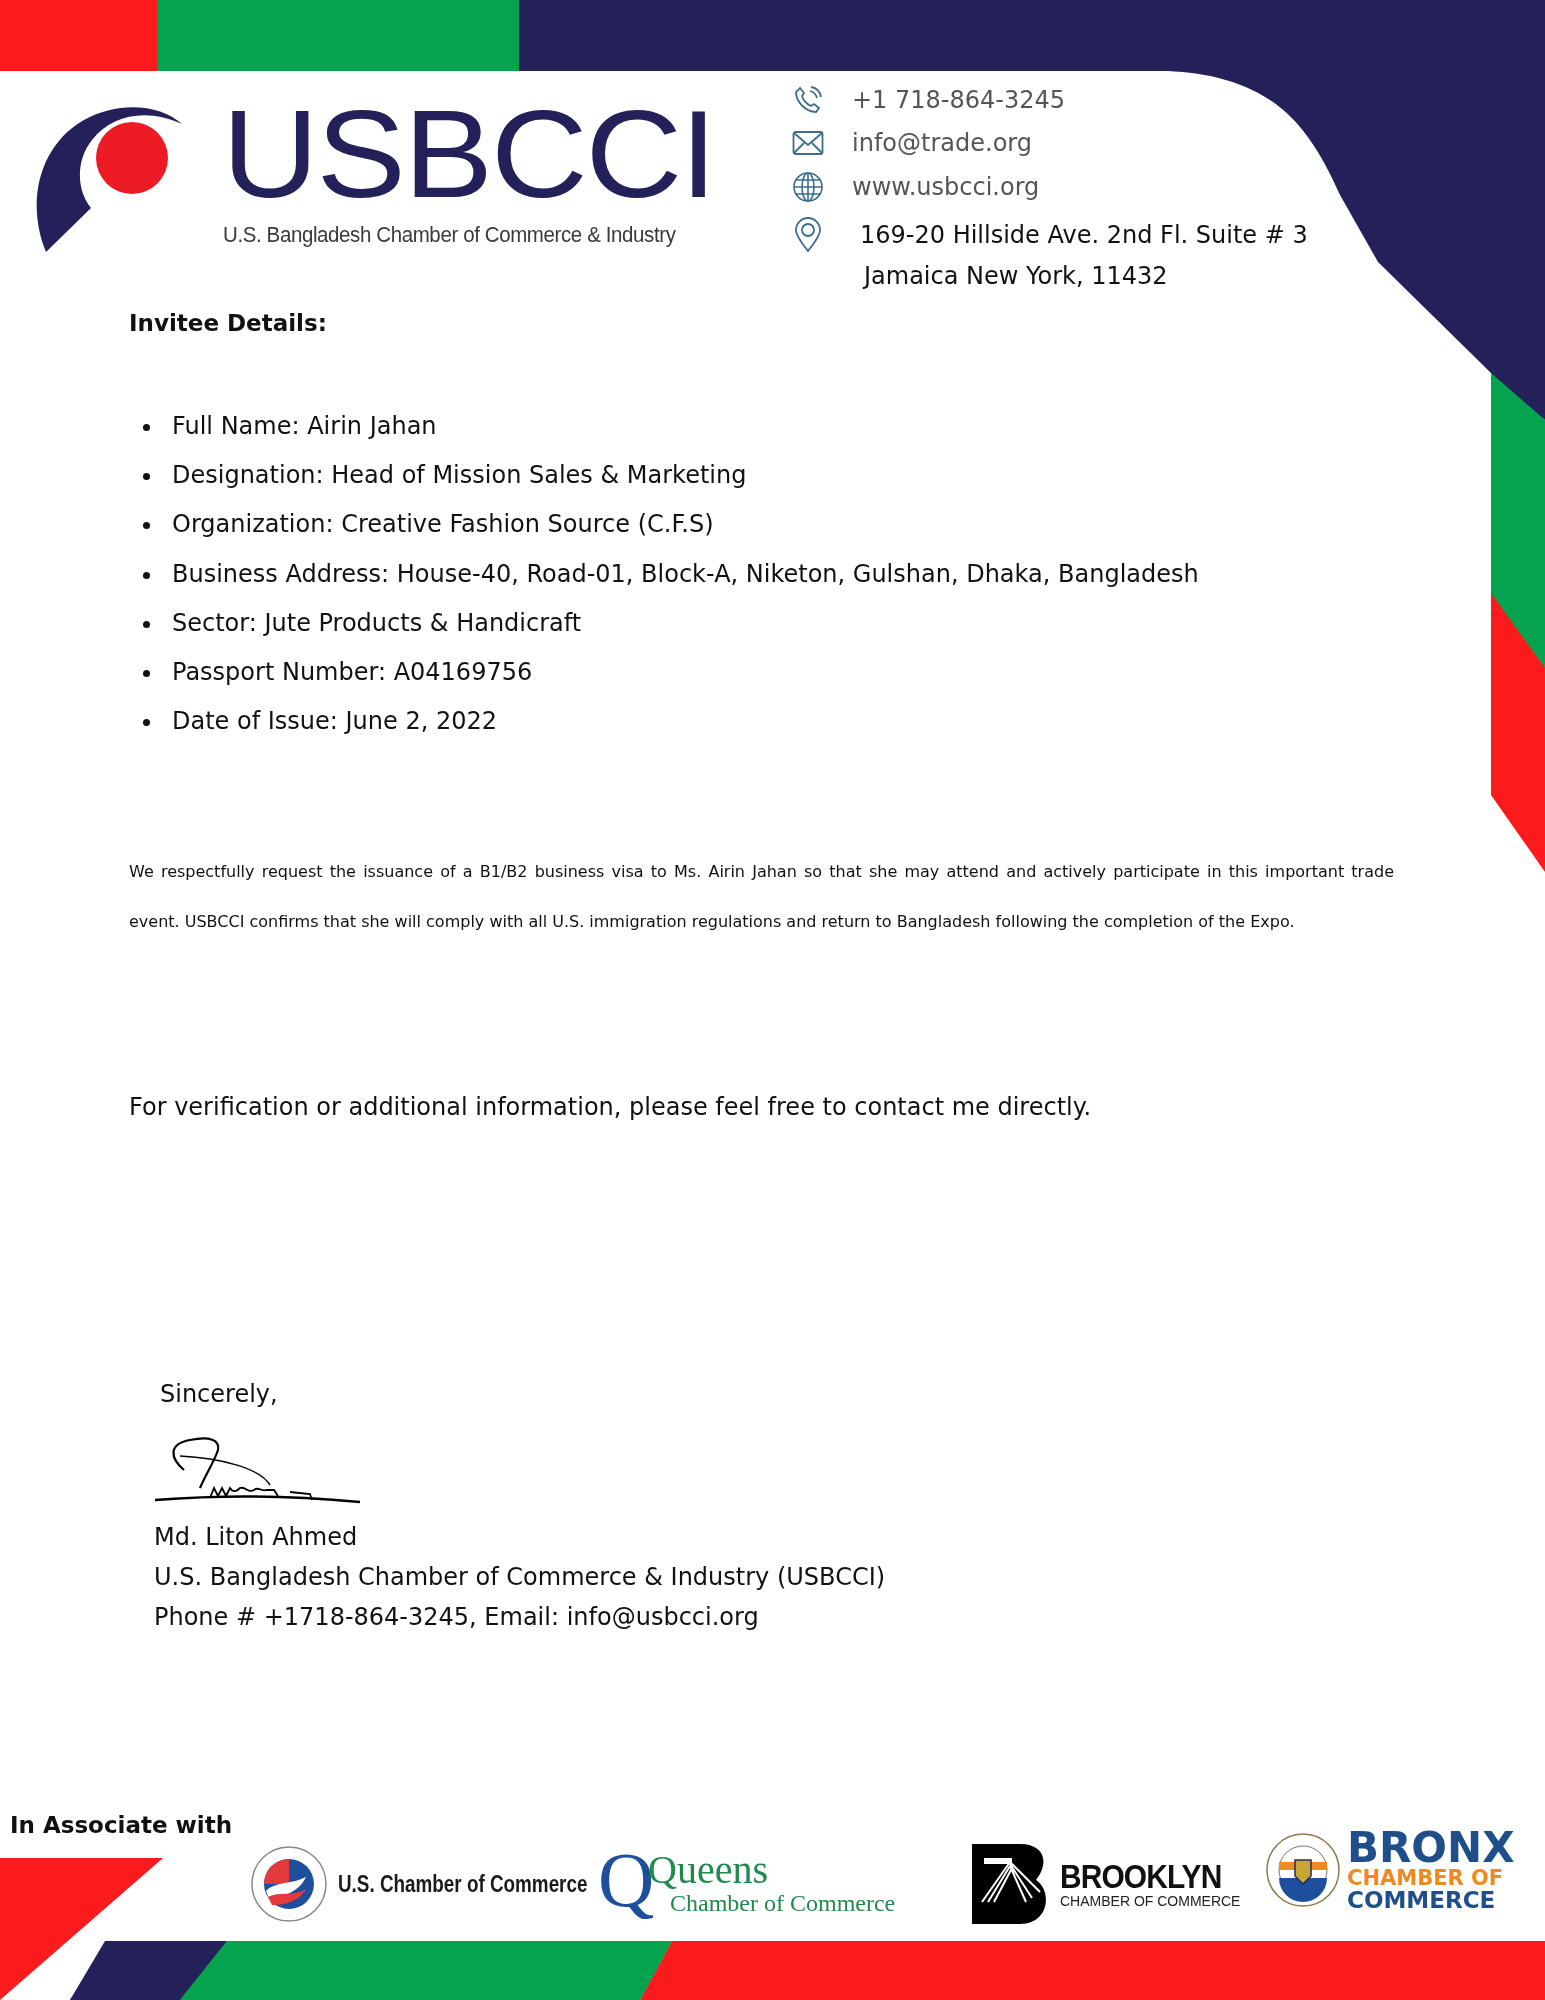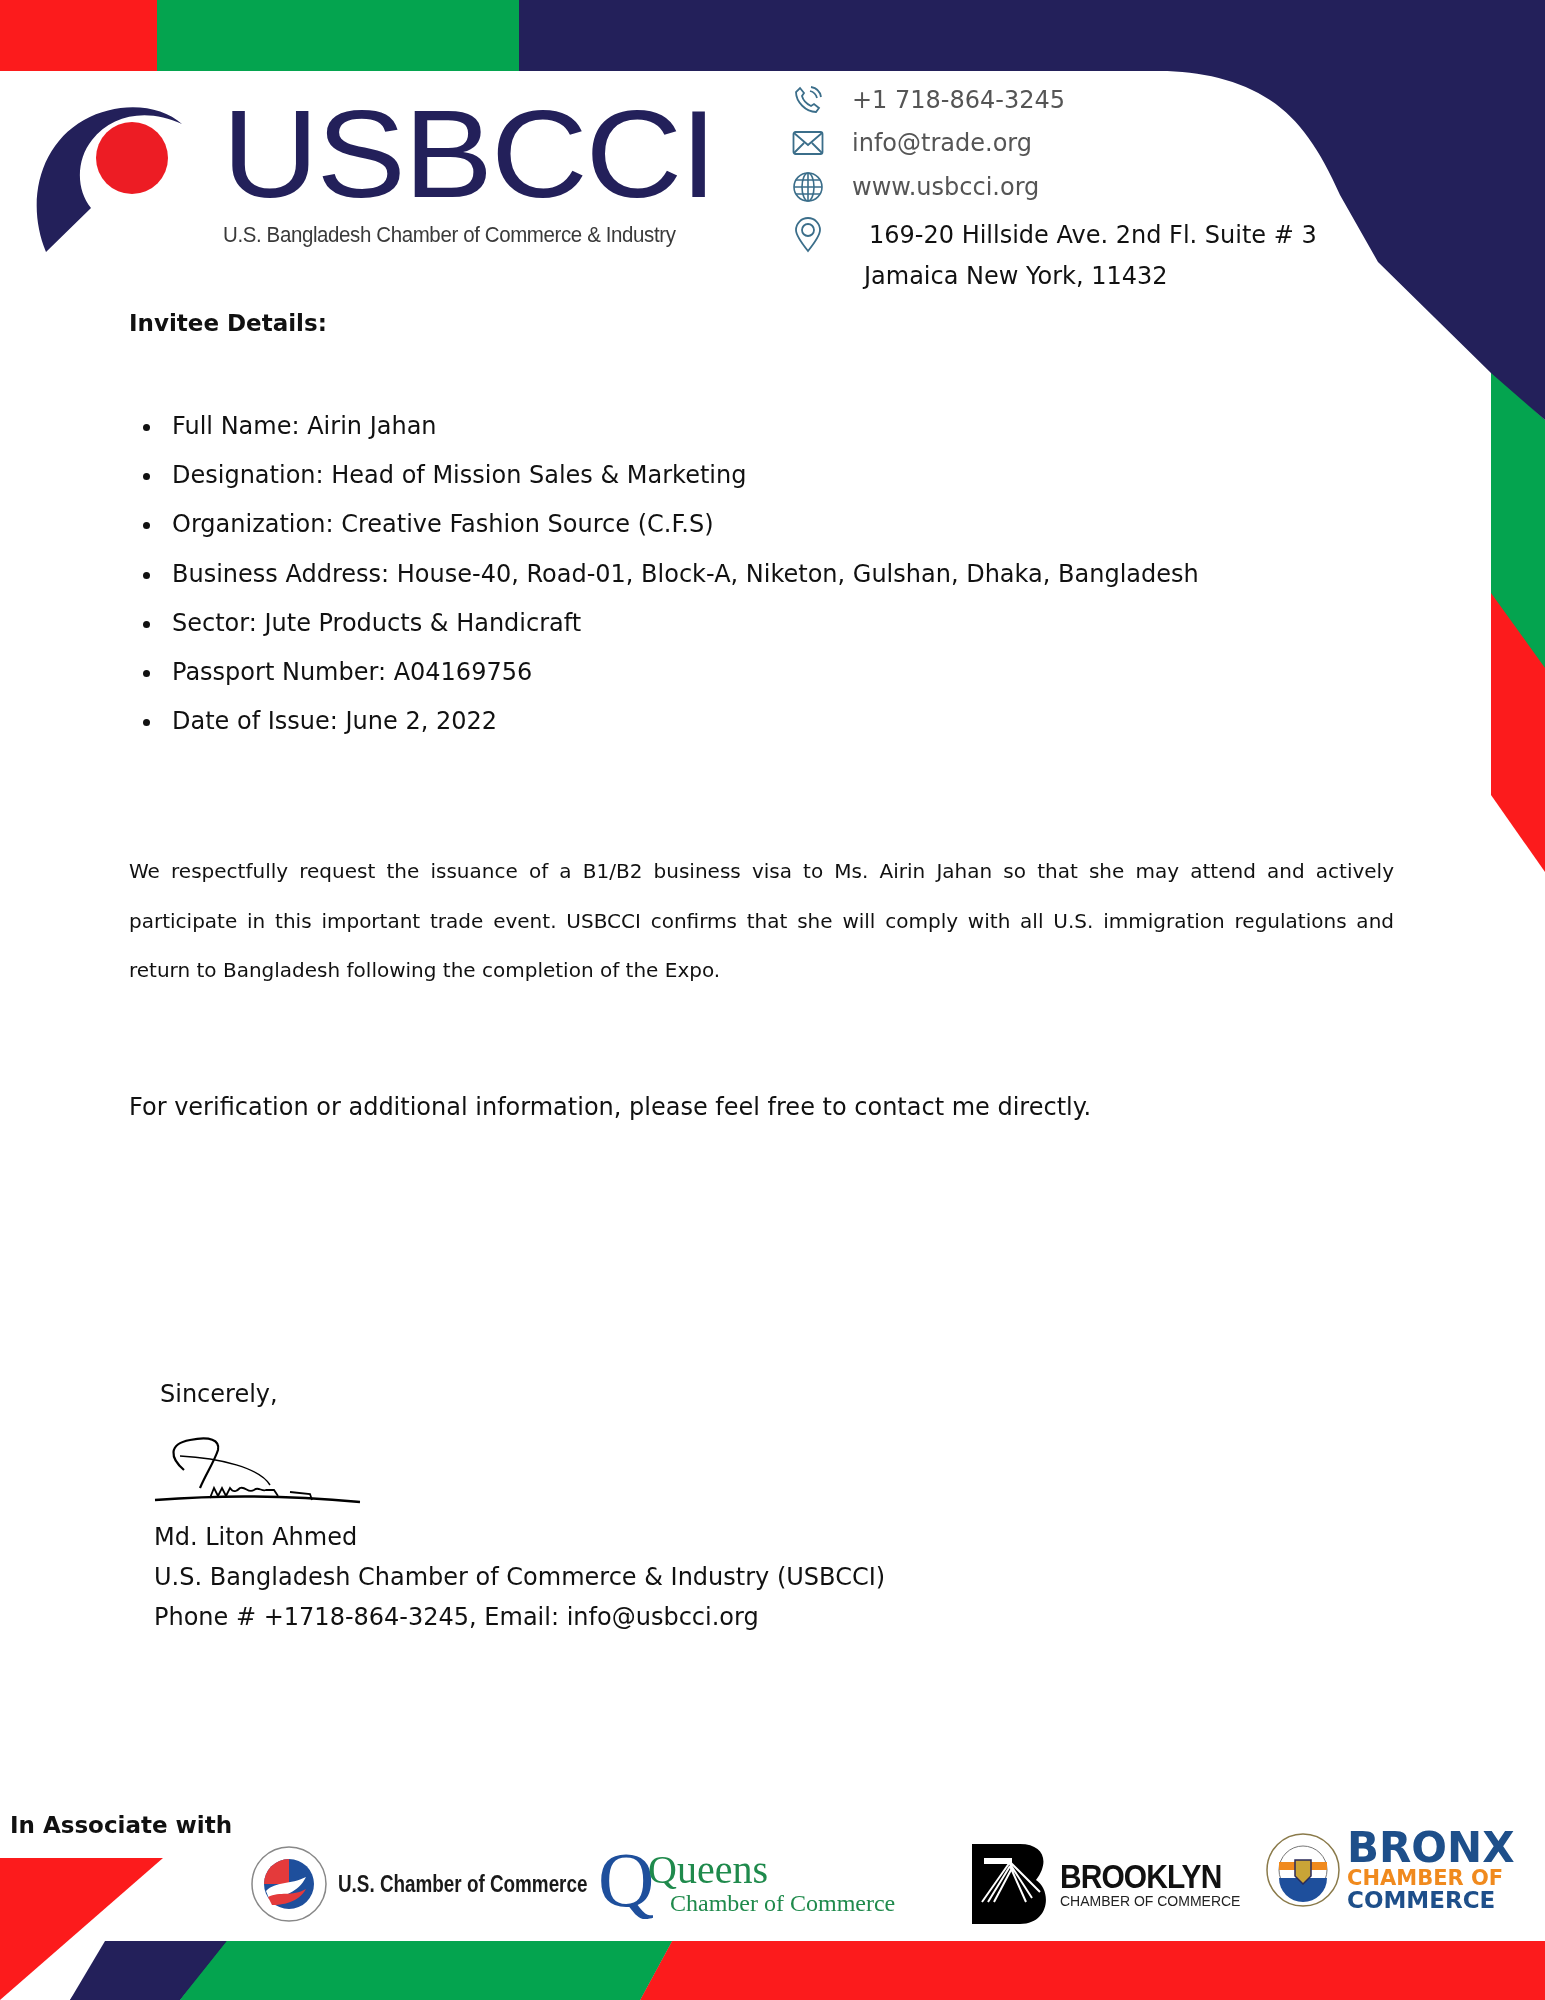--- a/index.html
+++ b/index.html
@@ -38,21 +38,21 @@
 
   
   .heading { position: absolute; left: 129px; top: 310px; font-size: 23px; font-weight: bold; }
   ul.details { position: absolute; left: 129px; top: 404px; margin: 0; padding: 0; list-style: none; }
   ul.details li { font-size: 24px; height: 49.2px; line-height: 44px; position: relative; padding-left: 43px; white-space: nowrap; }
   ul.details li::before {
     content: ""; position: absolute; left: 14px; top: 20px; width: 7px; height: 7px; border-radius: 50%; background: #111;
   }
   .para {
     position: absolute; left: 129px; top: 847px; width: 1265px;
-    font-size: 20px; line-height: 49.5px; text-align: justify;
+    font-size: 16px; line-height: 49.5px; text-align: justify;
   }
   .para2 { position: absolute; left: 129px; top: 1093px; font-size: 24px; white-space: nowrap; }
 
   
   .sincerely { position: absolute; left: 160px; top: 1380px; font-size: 24px; }
   .signature { position: absolute; left: 150px; top: 1430px; width: 220px; height: 80px; }
   .sig-lines { position: absolute; left: 154px; top: 1517px; }
   .sig-lines div { font-size: 24px; height: 40px; line-height: 40px; white-space: nowrap; }
 
   
@@ -117,21 +117,21 @@
   </span>
   <span class="txt">www.usbcci.org</span>
 </div>
 <div class="contact-row" style="top:217px;">
   <span class="ico">
     <svg width="28" height="36" viewBox="0 0 28 36" fill="none" stroke="#3b6e8a" stroke-width="1.8">
       <path d="M14,34 C6,24 2,18 2,13 A12,12 0 0 1 26,13 C26,18 22,24 14,34 Z"></path>
         <circle cx="14" cy="13" r="6"></circle>
     </svg>
   </span>
-  <span class="txt dark" style="margin-left:17px;">169-20 Hillside Ave. 2nd Fl. Suite # 3</span>
+  <span class="txt dark" style="margin-left:8px;">169-20 Hillside Ave. 2nd Fl. Suite # 3</span>
 </div>
 <div class="addr2">Jamaica New York, 11432</div>
 
 <div class="heading">Invitee Details:</div>
 <ul class="details">
   <li>Full Name: Airin Jahan</li>
   <li>Designation: Head of Mission Sales &amp; Marketing</li>
   <li>Organization: Creative Fashion Source (C.F.S)</li>
   <li>Business Address: House-40, Road-01, Block-A, Niketon, Gulshan, Dhaka, Bangladesh</li>
   <li>Sector: Jute Products &amp; Handicraft</li>

